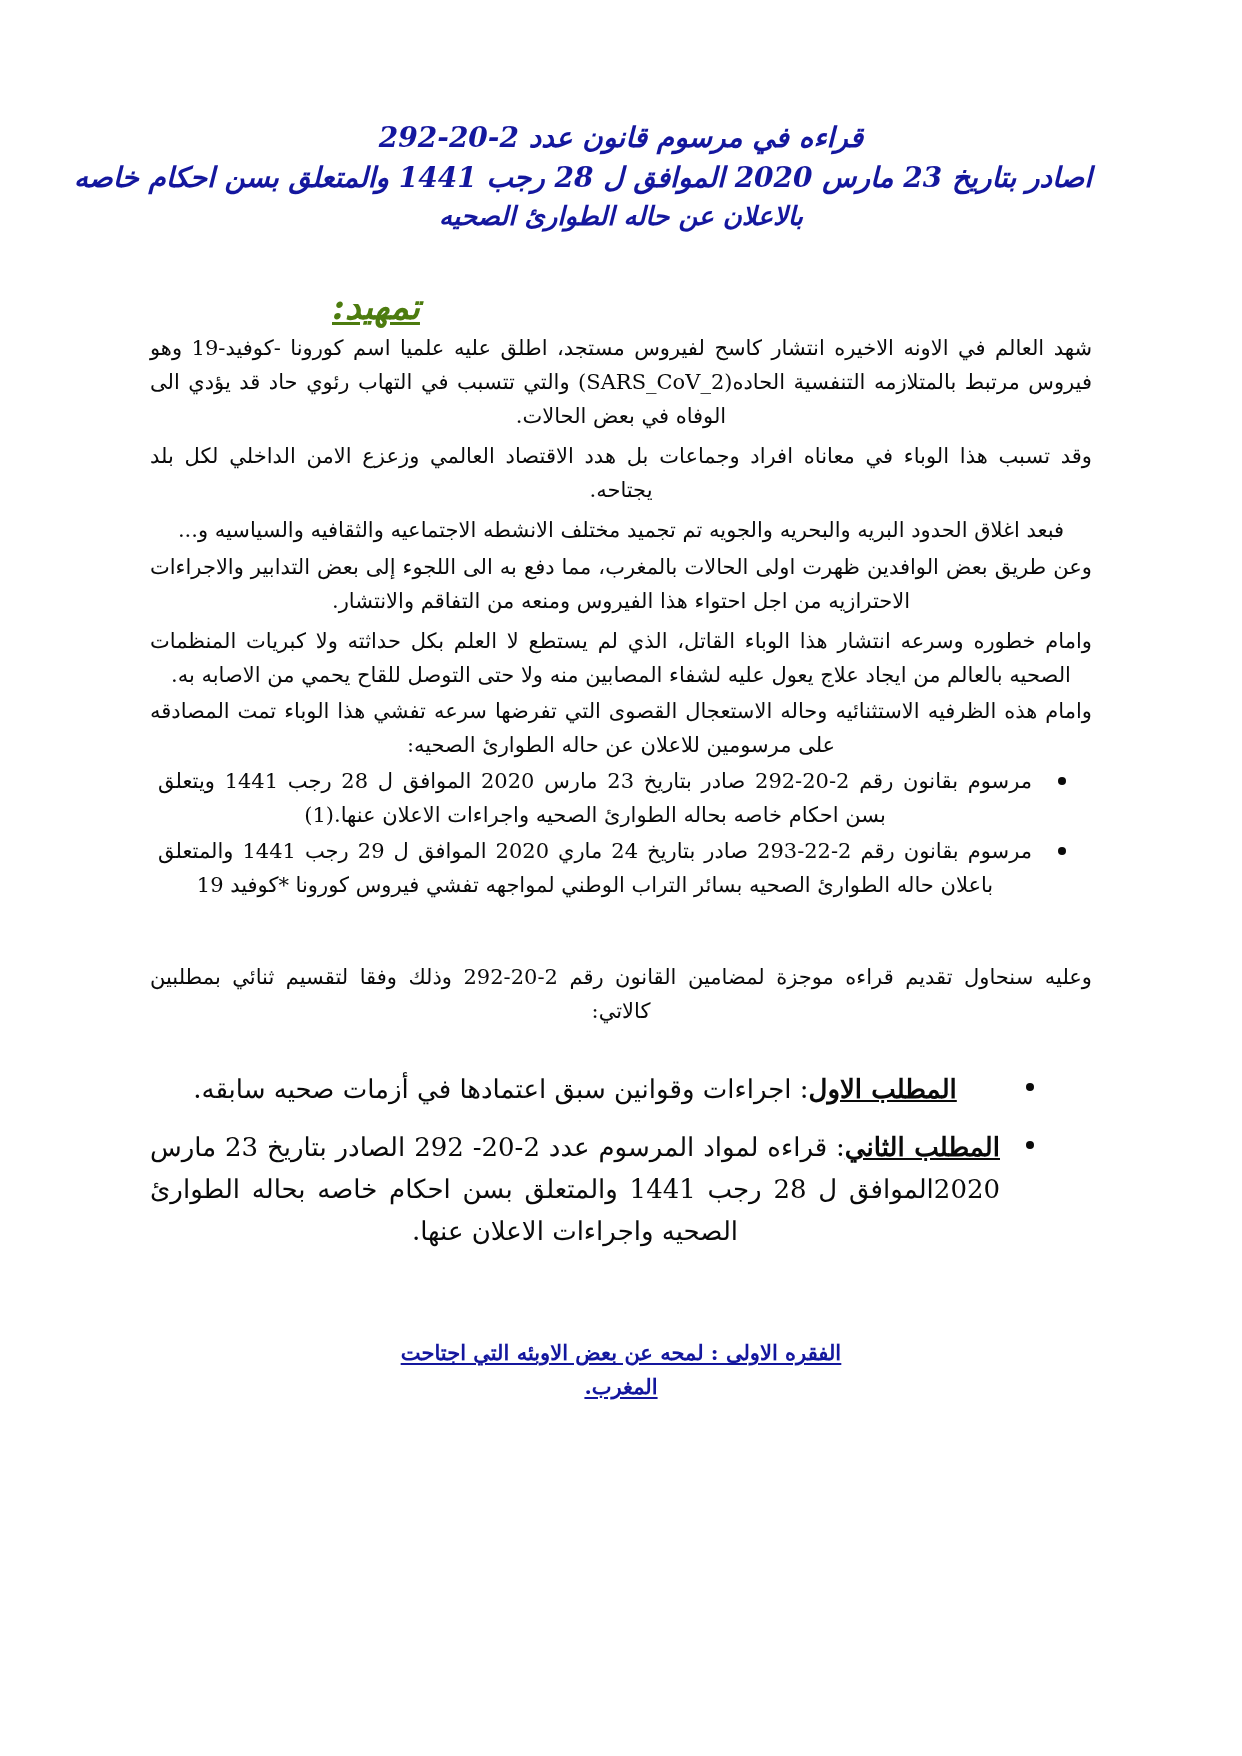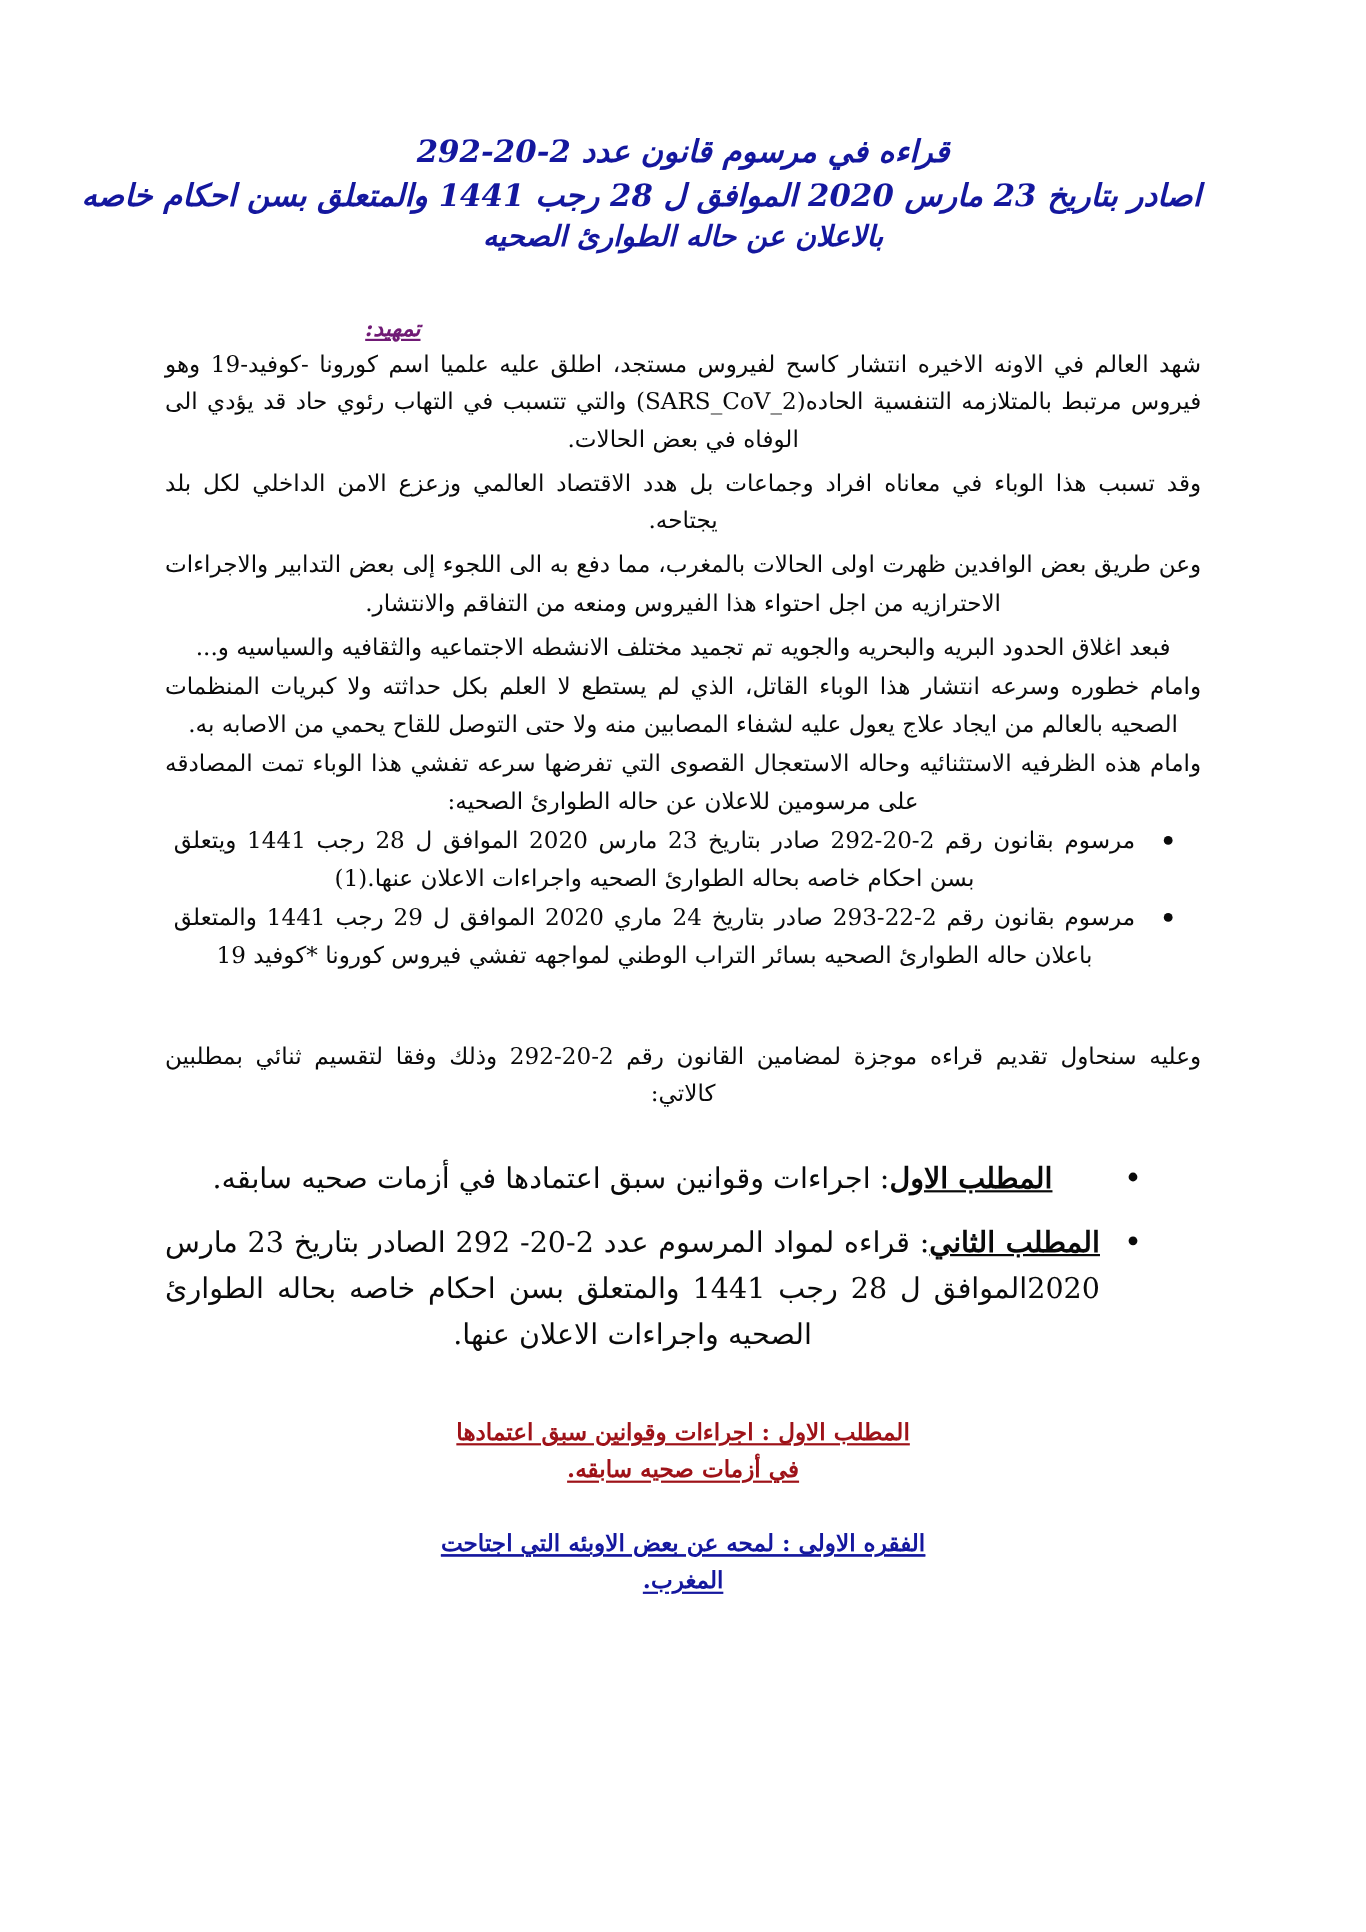--- a/index.html
+++ b/index.html
@@ -47,25 +47,25 @@
     letter-spacing: 0.5px;
     white-space: nowrap;
   }
   .title-line.l1 { font-size: 28px; }
   .title-line.l2 { font-size: 28px; }
   .title-line.l3 { font-size: 26px; }
 
   
   .preface-heading {
     text-align: left;
-    color: #701a75;
+    color: #4d7c0f;
     font-family: "DejaVu Serif", serif;
     font-weight: bold;
     font-style: italic;
-    font-size: 20px;
+    font-size: 35px;
     margin: 52px 0 4px 0;
     padding-left: 182px;
     text-decoration: underline;
     text-underline-offset: 3px;
   }
 
   
   .para {
     font-family: "DejaVu Serif", serif;
     font-size: 21px;
@@ -188,22 +188,22 @@
     <div class="title-block">
       <span class="title-line l1">قراءه في مرسوم قانون عدد 2-20-292</span>
       <span class="title-line l2">اصادر بتاريخ 23 مارس 2020 الموافق ل 28 رجب 1441 والمتعلق بسن احكام خاصه</span>
       <span class="title-line l3">بالاعلان عن حاله الطوارئ الصحيه</span>
     </div>
 
     <div class="preface-heading">تمهيد:</div>
 
     <p class="para">شهد العالم في الاونه الاخيره انتشار كاسح لفيروس مستجد، اطلق عليه علميا اسم كورونا -كوفيد-19 وهو فيروس مرتبط بالمتلازمه التنفسية الحاده(SARS_CoV_2) والتي تتسبب في التهاب رئوي حاد قد يؤدي الى الوفاه في بعض الحالات.</p>
     <p class="para">وقد تسبب هذا الوباء في معاناه افراد وجماعات بل هدد الاقتصاد العالمي وزعزع الامن الداخلي لكل بلد يجتاحه.</p>
+    <p class="para tight">فبعد اغلاق الحدود البريه والبحريه والجويه تم تجميد مختلف الانشطه الاجتماعيه والثقافيه والسياسيه و...</p>
     <p class="para">وعن طريق بعض الوافدين ظهرت اولى الحالات بالمغرب، مما دفع به الى اللجوء إلى بعض التدابير والاجراءات الاحترازيه من اجل احتواء هذا الفيروس ومنعه من التفاقم والانتشار.</p>
-    <p class="para tight">فبعد اغلاق الحدود البريه والبحريه والجويه تم تجميد مختلف الانشطه الاجتماعيه والثقافيه والسياسيه و...</p>
     <p class="para tight">وامام خطوره وسرعه انتشار هذا الوباء القاتل، الذي لم يستطع لا العلم بكل حداثته ولا كبريات المنظمات الصحيه بالعالم من ايجاد علاج يعول عليه لشفاء المصابين منه ولا حتى التوصل للقاح يحمي من الاصابه به.</p>
     <p class="para tight">وامام هذه الظرفيه الاستثنائيه وحاله الاستعجال القصوى التي تفرضها سرعه تفشي هذا الوباء تمت المصادقه على مرسومين للاعلان عن حاله الطوارئ الصحيه:</p>
 
     <ul class="bullets">
       <li>
         <span class="dot"></span>
         <span>مرسوم بقانون رقم 2-20-292 صادر بتاريخ 23 مارس 2020 الموافق ل 28 رجب 1441 ويتعلق بسن احكام خاصه بحاله الطوارئ الصحيه واجراءات الاعلان عنها.(1)</span>
       </li>
       <li>
         <span class="dot"></span>
@@ -223,24 +223,20 @@
         <span class="lead">المطلب الاول</span><span>:</span><span> اجراءات وقوانين سبق اعتمادها في أزمات صحيه سابقه.</span>
       </li>
       <li>
         <span class="dot"></span>
         <span class="lead">المطلب الثاني</span><span>:</span><span> قراءه  لمواد المرسوم عدد 2-20- 292 الصادر بتاريخ 23 مارس 2020الموافق ل 28 رجب 1441 والمتعلق بسن احكام خاصه بحاله الطوارئ الصحيه واجراءات الاعلان عنها.</span>
       </li>
     </ul>
 
     <div class="spacer-md"></div>
 
-    <div class="red-heading">
-      <span class="rh-line first">المطلب الاول :  اجراءات وقوانين سبق اعتمادها</span>
-      <span class="rh-line">في أزمات صحيه سابقه.</span>
-    </div>
 
     <div class="spacer-md"></div>
 
     <div class="blue-heading">
       <span class="bh-line first">الفقره الاولى  :  لمحه عن بعض الاوبئه التي اجتاحت</span>
       <span class="bh-line">المغرب.</span>
     </div>
 
   </div>
 </div>

